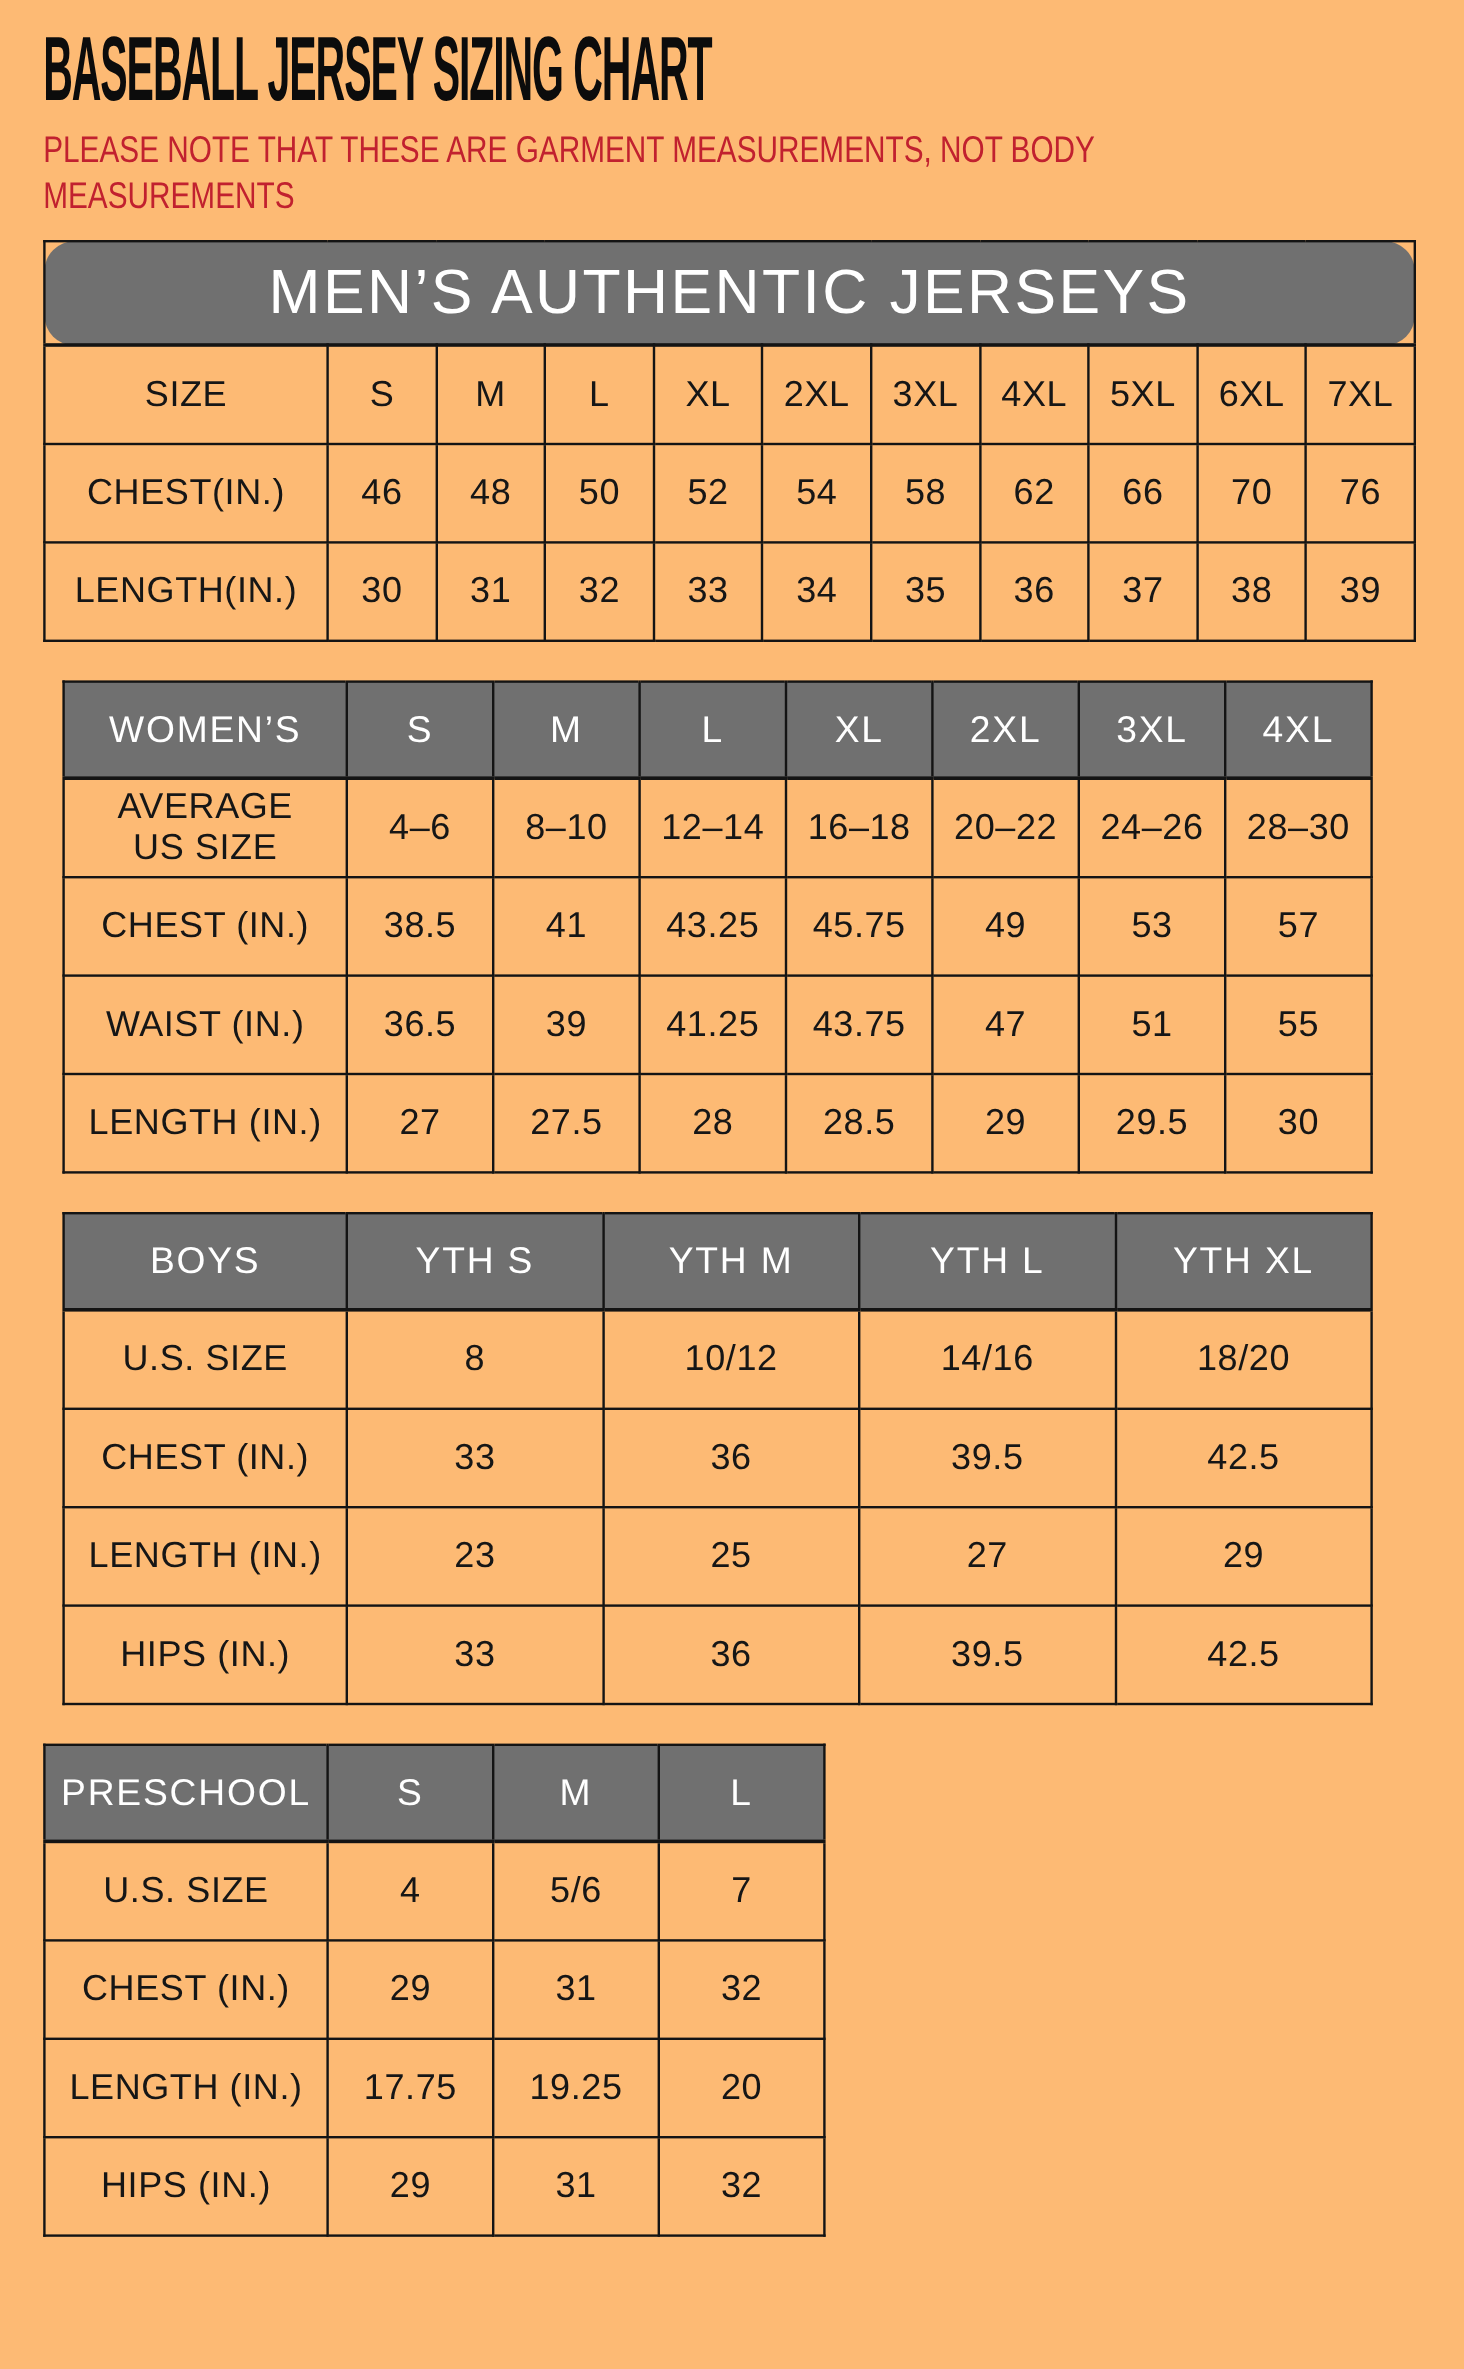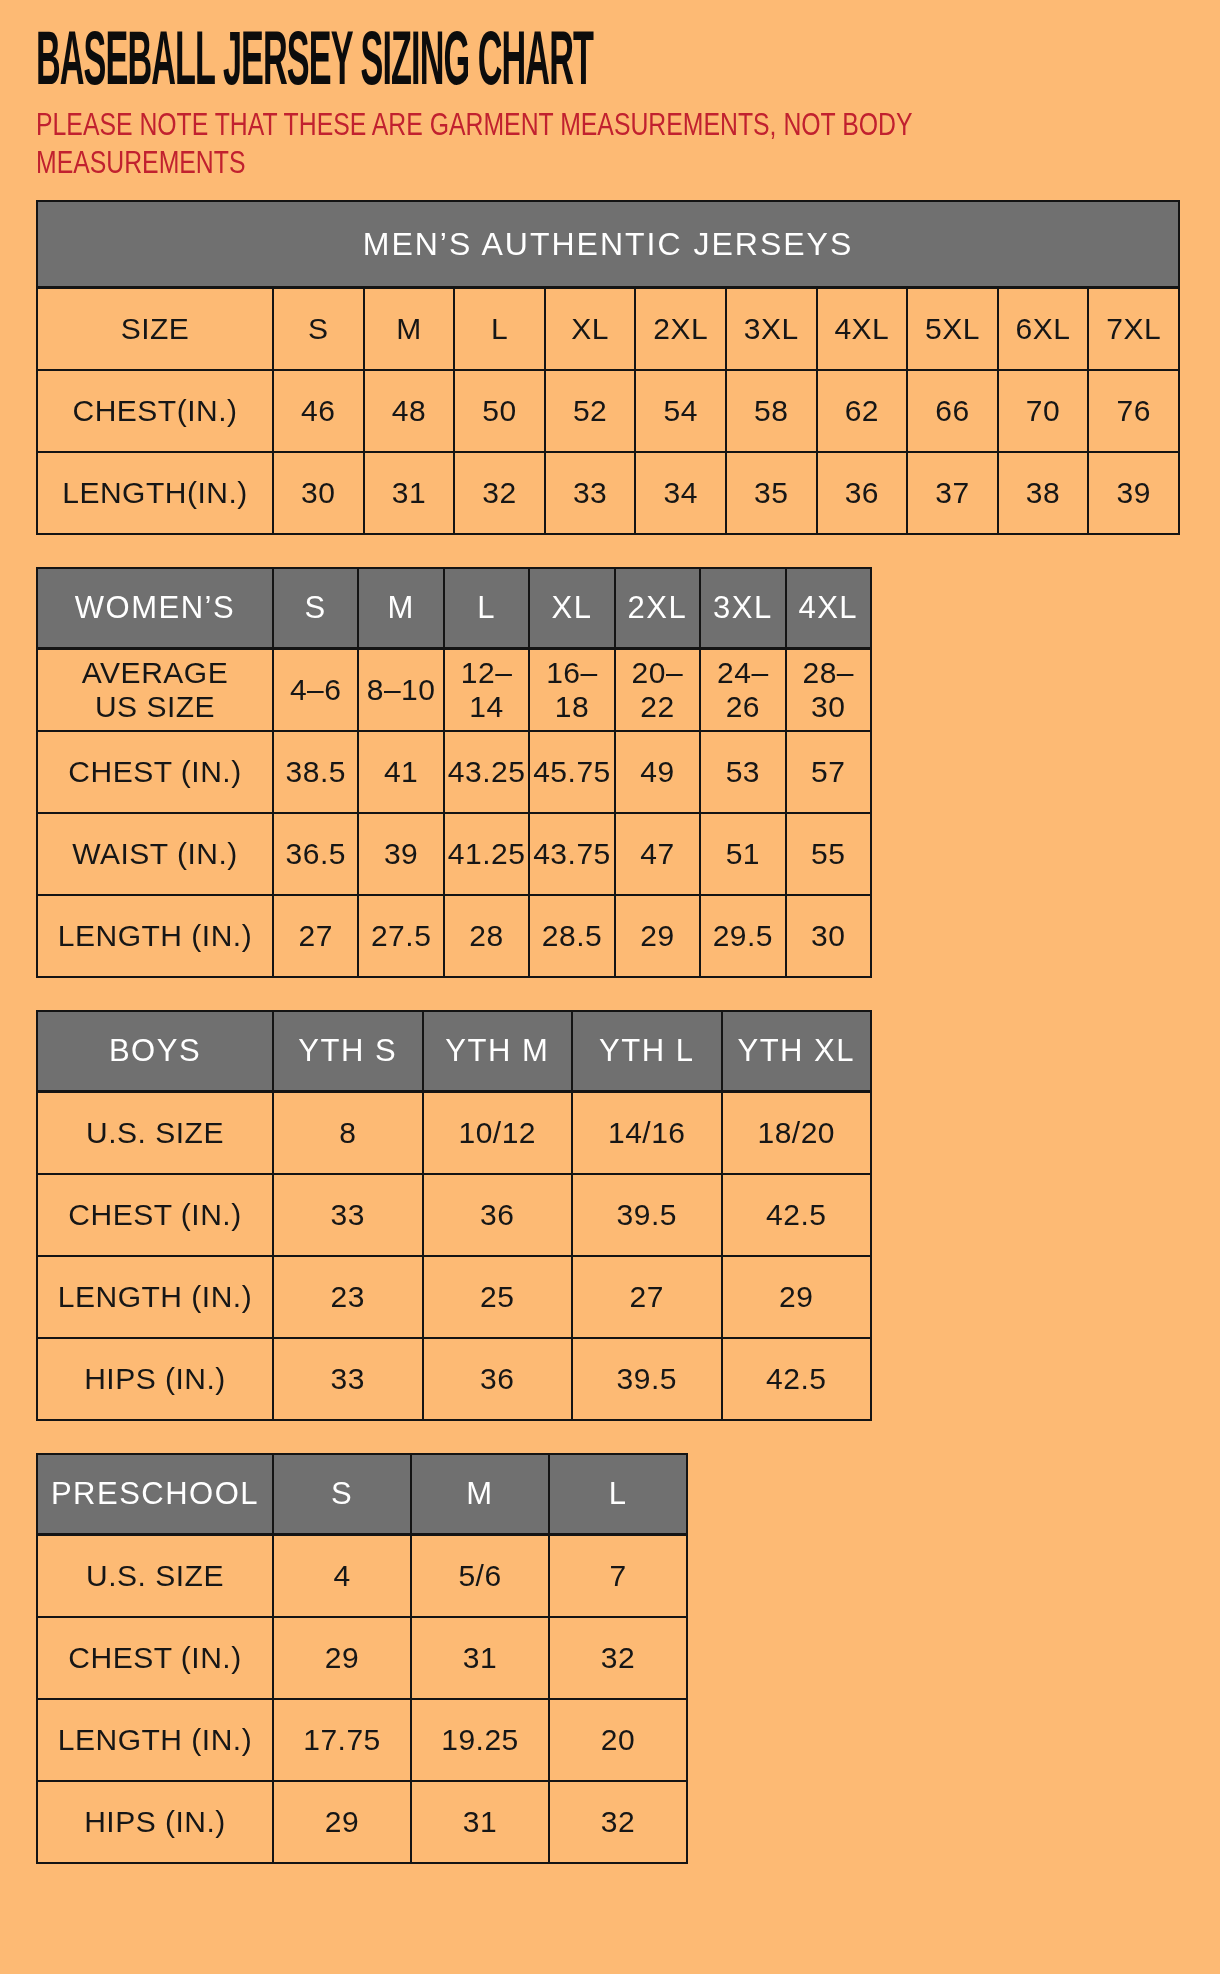--- a/index.html
+++ b/index.html
@@ -39,41 +39,42 @@
     color: var(--accent-red, #C1212F);
     white-space: nowrap;
   }
   .tablewrap { margin: 0 0 32px 0; }
   table.size-table {
     border-collapse: collapse;
     table-layout: fixed;
     border: 2px solid #141414;
   }
   .t-mens { width: 1144px; }
-  .t-womens, .t-boys { width: 836px; }
+  .t-womens, .t-boys { width: 1092px; margin-left: 16px; }
   .t-preschool { width: 652px; }
   table.size-table col.c-label { width: 236px; }
   table.size-table th {
     background: var(--header-gray, #707070);
     color: #ffffff;
     font-weight: 400;
     font-size: 31px;
     letter-spacing: 1.5px;
     height: 76px;
     text-align: center;
     vertical-align: middle;
     border-left: 2px solid #141414;
     border-bottom: 3px solid #141414;
   }
   table.size-table th:first-child { border-left: none; }
   table.size-table th.hdr-span {
-    font-size: 32px;
+    font-size: 52px;
     letter-spacing: 2px;
     height: 82px;
     border-left: none;
+    border-radius: 25px;
   }
   .t-mens { border-top: none; }
   table.size-table td {
     border: 2px solid #141414;
     text-align: center;
     vertical-align: middle;
     font-size: 30px;
     color: #161616;
     height: 78px;
     letter-spacing: 0.5px;

